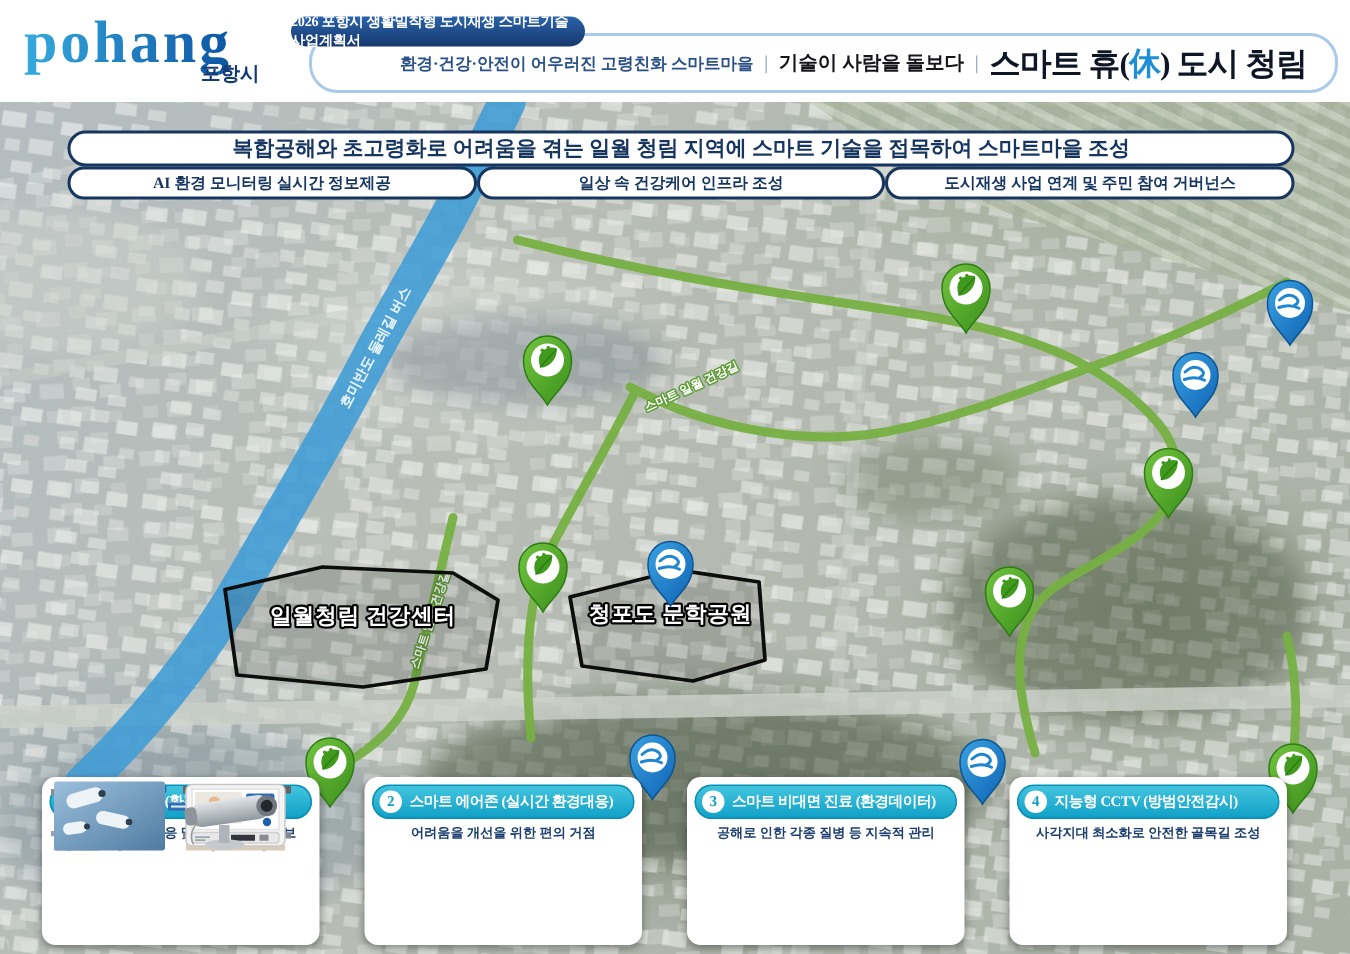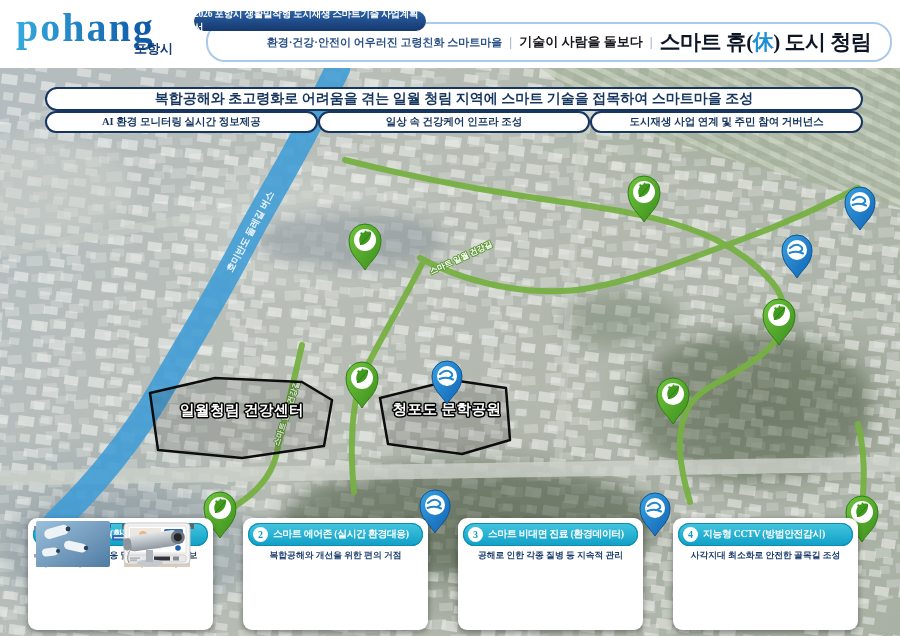--- a/index.html
+++ b/index.html
@@ -8,21 +8,21 @@
   
   .header{position:absolute;top:0;left:0;width:900px;height:68px;background:#fff;z-index:5;}
   .logo{position:absolute;left:16px;top:4px;width:175px;height:60px;}
   .logo-word{font-size:40px;font-weight:800;letter-spacing:2px;color:#1583c8;
              background:linear-gradient(90deg,#35aadd,#0d55a4);
              -webkit-background-clip:text;background-clip:text;-webkit-text-fill-color:transparent;}
   .logo-sub{position:absolute;right:18px;bottom:6px;font-size:13px;font-weight:bold;color:#123a75;margin-top:16px;}
   .plan-box{position:absolute;left:206px;right:8px;top:22px;height:36px;
             border:2px solid #a9cae9;border-radius:19px;display:flex;align-items:center;
             justify-content:center;white-space:nowrap;background:#fff;}
-  .plan-pill{position:absolute;left:194px;top:11px;width:232px;height:20px;z-index:6;
+  .plan-pill{position:absolute;left:194px;top:11px;width:196px;height:20px;z-index:6;
              background:linear-gradient(180deg,#2b62a8,#16386e);border-radius:11px;color:#fff;
              font-size:9.5px;font-weight:bold;display:flex;align-items:center;justify-content:center;
              letter-spacing:-0.2px;}
   .sub-title{font-size:11px;font-weight:bold;color:#2b5288;margin-left:40px;}
   .hd-sep{font-size:13px;color:#9ab0cc;margin:0 7px;font-weight:bold;}
   .tagline{font-size:13px;font-weight:800;color:#15161c;}
   .big-title{font-size:21px;font-weight:900;color:#0e1626;letter-spacing:-0.5px;}
   .big-title .hanja{color:#1d8fd6;}
   
   .map{position:absolute;top:68px;left:0;width:900px;height:568px;
@@ -215,21 +215,21 @@
             <path d="M74,12 L88,17 M80,24 L72,29" stroke="#88a" stroke-width=".8" stroke-dasharray="2,1.5"></path>
           </svg>
         </div>
       </div>
 
       <div class="card">
         <div class="card-head">
           <span class="badge">2</span>
           <span class="card-title">스마트 에어존 (실시간 환경대응)</span>
         </div>
-        <div class="card-desc">복합공해와 개선을 위한 편의 거점</div>
+        <div class="card-desc">어려움을 개선을 위한 편의 거점</div>
         <div class="card-art">
           <svg width="173" height="52" viewBox="0 0 173 52">
             <rect x="6" y="8" width="74" height="4" fill="#878d92"></rect>
             <rect x="9" y="12" width="68" height="24" fill="#e3ecf1" stroke="#b4c1c9"></rect>
             <path d="M16,12 V36 M31,12 V36 M46,12 V36 M61,12 V36" stroke="#b4c1c9"></path>
             <rect x="6" y="36" width="74" height="3.5" fill="#9aa0a5"></rect>
             <g fill="#9aa6ad">
                 <rect x="8" y="44" width="40" height="1.5"></rect>
                 <rect x="8" y="47.5" width="30" height="1.5"></rect>
               </g>

